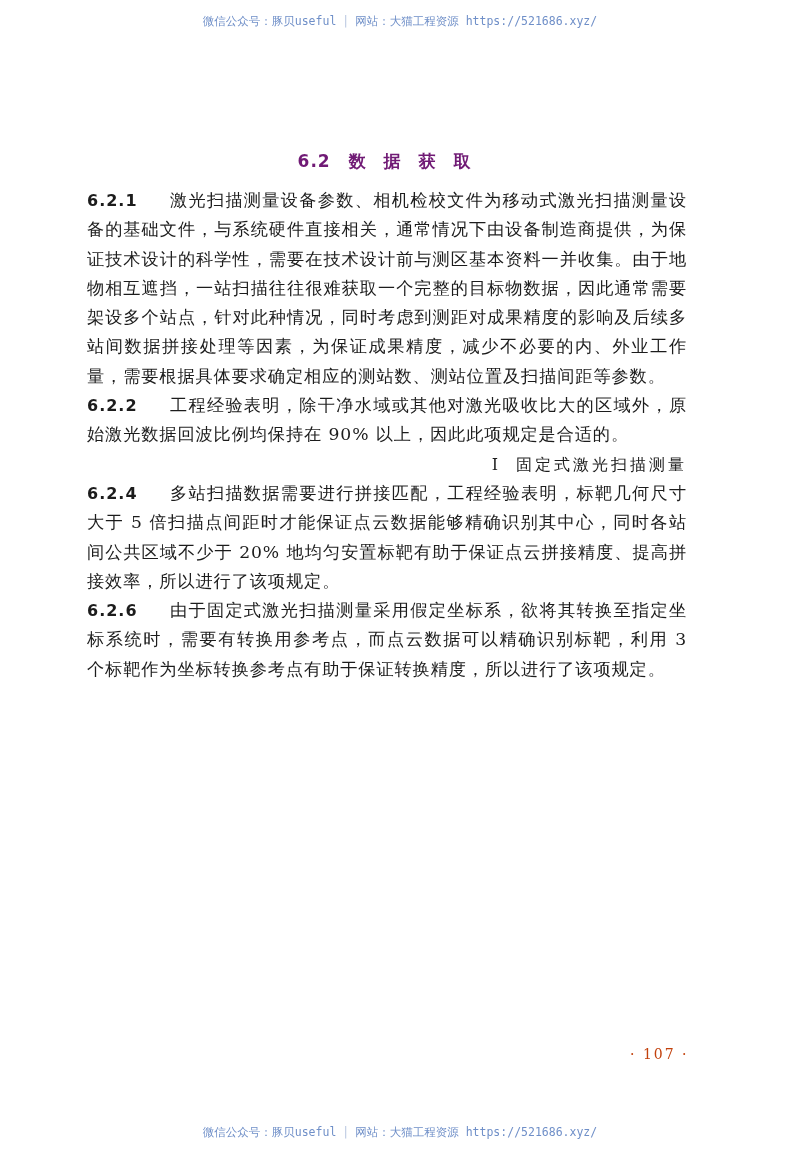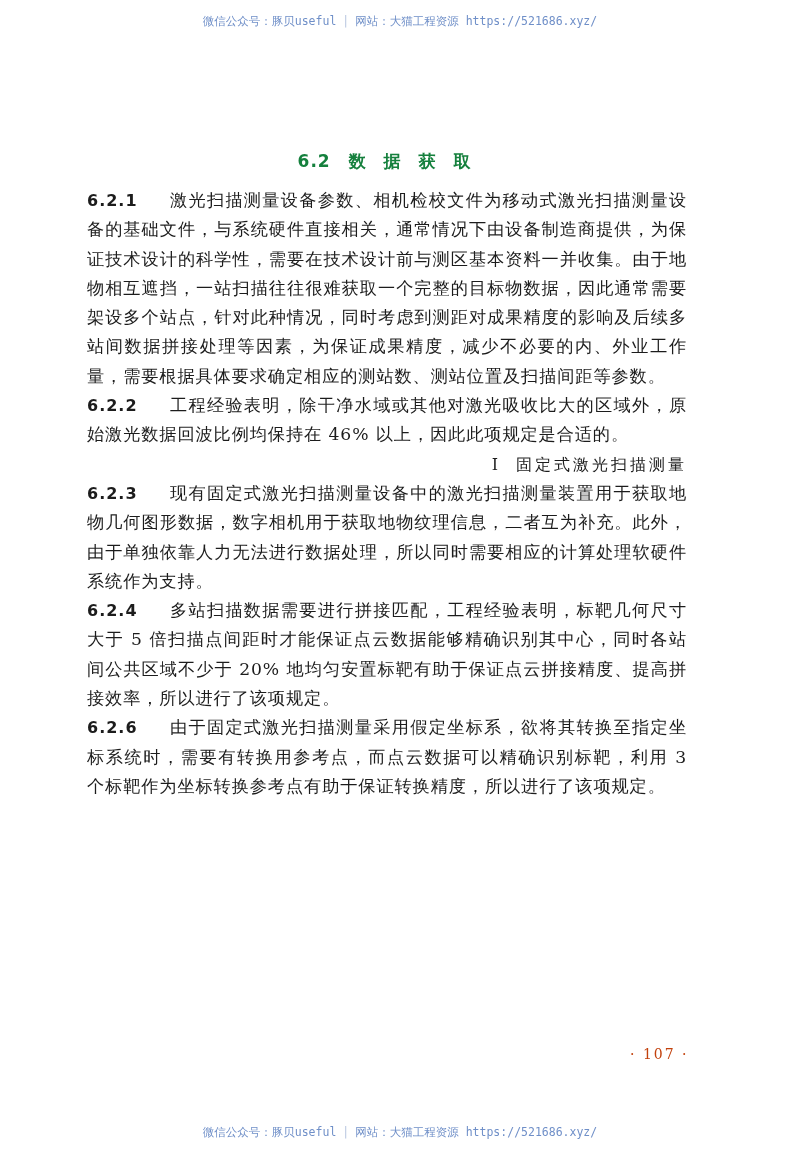--- a/index.html
+++ b/index.html
@@ -38,21 +38,21 @@
     }
     .section-title {
       text-align: center;
       font-family: "DejaVu Sans", "Liberation Sans", sans-serif;
       font-weight: bold;
       font-size: 17px;
       letter-spacing: 6px;
       height: 30px;
       line-height: 30px;
       margin-bottom: 10px;
-      color: #15803d;
+      color: #701a75;
     }
     .section-title .num { letter-spacing: 1px; margin-right: 18px; }
     .clause {
       font-size: 17.2px;
       line-height: 29.3px;
       text-align: justify;
       letter-spacing: 0.9px;
       margin: 0;
     }
     .clause .cno {
@@ -90,30 +90,27 @@
 
 <div class="page">
   <div class="section-title">
     <span class="num">6.2</span><span>数 据 获 取</span>
   </div>
 
   <p class="clause">
     <span class="cno">6.2.1</span><span>激光扫描测量设备参数、相机检校文件为移动式激光扫描测量设备的基础文件，与系统硬件直接相关，通常情况下由设备制造商提供，为保证技术设计的科学性，需要在技术设计前与测区基本资料一并收集。由于地物相互遮挡，一站扫描往往很难获取一个完整的目标物数据，因此通常需要架设多个站点，针对此种情况，同时考虑到测距对成果精度的影响及后续多站间数据拼接处理等因素，为保证成果精度，减少不必要的内、外业工作量，需要根据具体要求确定相应的测站数、测站位置及扫描间距等参数。</span>
   </p>
   <p class="clause">
-    <span class="cno">6.2.2</span><span>工程经验表明，除干净水域或其他对激光吸收比大的区域外，原始激光数据回波比例均保持在 46% 以上，因此此项规定是合适的。</span>
+    <span class="cno">6.2.2</span><span>工程经验表明，除干净水域或其他对激光吸收比大的区域外，原始激光数据回波比例均保持在 90% 以上，因此此项规定是合适的。</span>
   </p>
 
   <div class="subhead">
     <span class="roman">Ⅰ</span><span>固定式激光扫描测量</span>
   </div>
 
-  <p class="clause">
-    <span class="cno">6.2.3</span><span>现有固定式激光扫描测量设备中的激光扫描测量装置用于获取地物几何图形数据，数字相机用于获取地物纹理信息，二者互为补充。此外，由于单独依靠人力无法进行数据处理，所以同时需要相应的计算处理软硬件系统作为支持。</span>
-  </p>
   <p class="clause">
     <span class="cno">6.2.4</span><span>多站扫描数据需要进行拼接匹配，工程经验表明，标靶几何尺寸大于 5 倍扫描点间距时才能保证点云数据能够精确识别其中心，同时各站间公共区域不少于 20% 地均匀安置标靶有助于保证点云拼接精度、提高拼接效率，所以进行了该项规定。</span>
   </p>
   <p class="clause">
     <span class="cno">6.2.6</span><span>由于固定式激光扫描测量采用假定坐标系，欲将其转换至指定坐标系统时，需要有转换用参考点，而点云数据可以精确识别标靶，利用 3 个标靶作为坐标转换参考点有助于保证转换精度，所以进行了该项规定。</span>
   </p>
 </div>
 
 <div class="page-number">· 107 ·</div>
 

